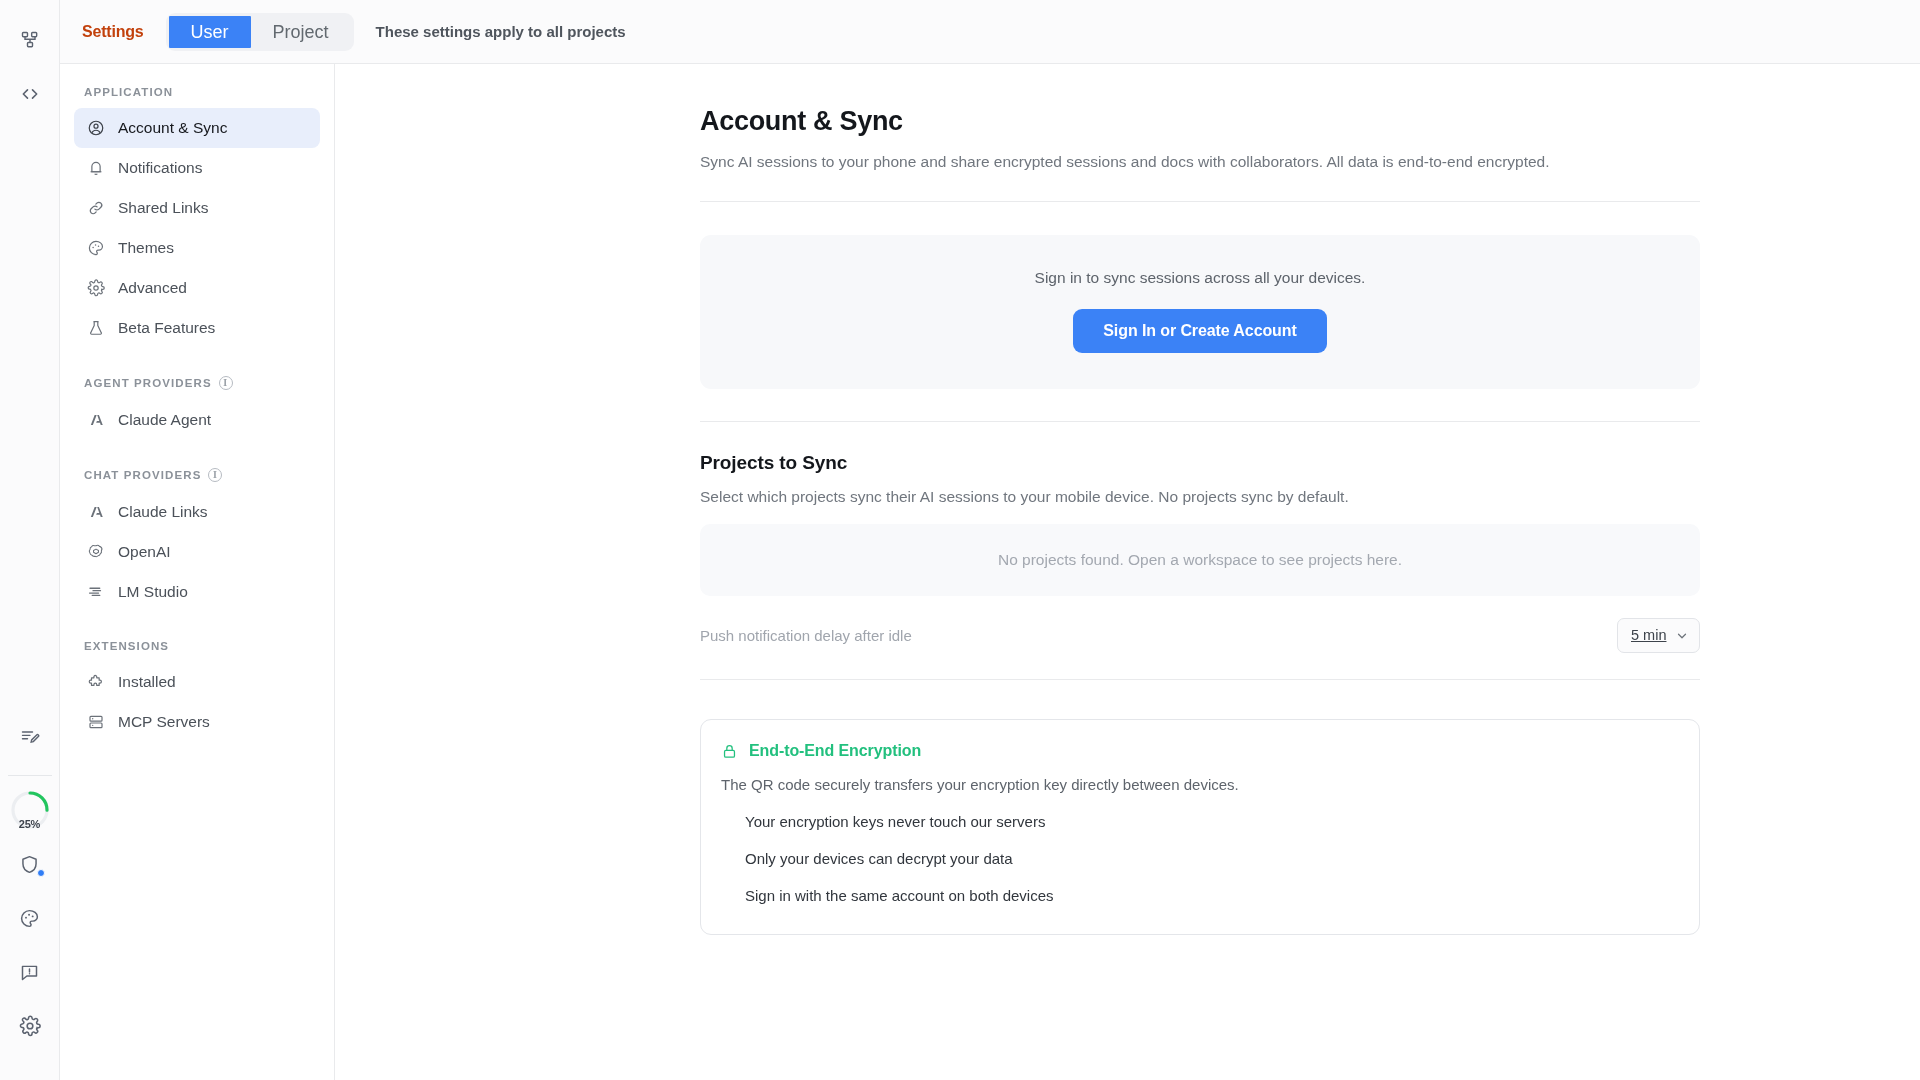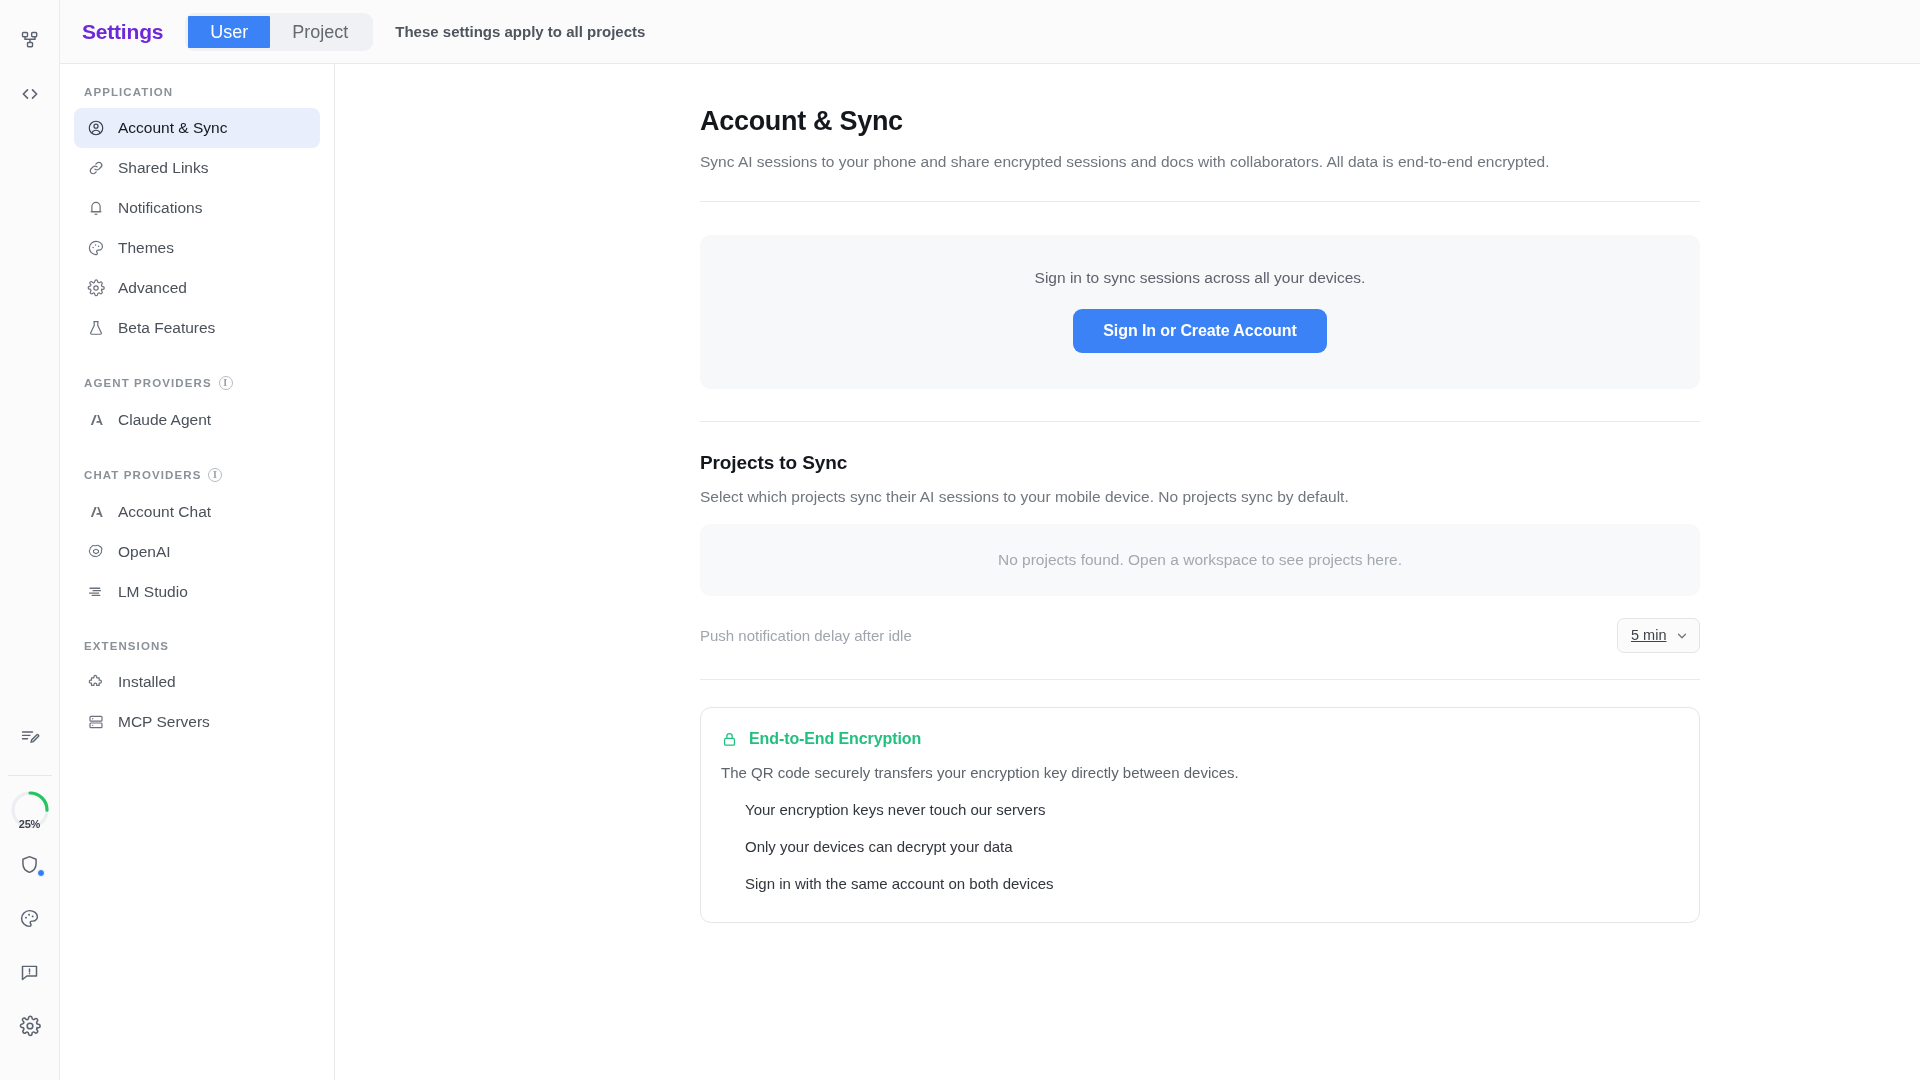--- a/index.html
+++ b/index.html
@@ -44,21 +44,21 @@
 
   
   .right { flex: 1 1 auto; display: flex; flex-direction: column; min-width: 0; }
   .header {
     height: 64px; flex: 0 0 64px;
     background: #fbfbfc;
     border-bottom: 1px solid #e9eaec;
     display: flex; align-items: center;
     padding: 0 24px 0 22px;
   }
-  .title { font-size: 21px; font-weight: 700; color: #6d28d9; letter-spacing: -0.2px; }
+  .title { font-size: 16px; font-weight: 700; color: #c2410c; letter-spacing: -0.2px; }
   .segmented {
     display: flex; margin-left: 22px;
     background: #f0f1f4; border-radius: 9px; padding: 3px;
   }
   .seg {
     padding: 7px 22px; border-radius: 1px; font-size: 18px;
     color: #62696f; cursor: pointer; line-height: 1;
     display: flex; align-items: center;
   }
   .seg.active { background: #3b82f6; color: #ffffff; font-weight: 400; }
@@ -146,21 +146,21 @@
   }
   .select-wrap { position: relative; display: inline-flex; align-items: center; }
   .select-chev {
     position: absolute; right: 11px; pointer-events: none;
     color: #6c727a; display: flex; align-items: center;
   }
 
   .hr3 { height: 1px; background: #e9eaec; margin: 26px 0 0 0; }
 
   .e2e-card {
-    margin-top: 27px;
+    margin-top: 39px;
     border: 1px solid #e4e6ea; border-radius: 11px;
     padding: 22px 20px 26px 20px;
   }
   .e2e-head { display: flex; align-items: center; gap: 11px; }
   .e2e-title { font-size: 16px; font-weight: 700; color: #22c07e; letter-spacing: -0.1px; }
   .e2e-sub { margin-top: 16px; font-size: 15px; color: #5e646c; }
   .e2e-list { margin-top: 20px; list-style: none; }
   .e2e-list li { font-size: 15px; color: #31363d; padding: 0 0 0 24px; margin-bottom: 20px; }
   .e2e-list li:last-child { margin-bottom: 4px; }
 </style>
@@ -260,36 +260,36 @@
               <svg width="18" height="18" viewBox="0 0 24 24" fill="none" stroke="currentColor" stroke-width="1.6">
                 <circle cx="12" cy="12" r="9"></circle>
                   <circle cx="12" cy="9.6" r="2.7"></circle>
                 <path d="M6.6 18.4a6 6 0 0 1 10.8 0"></path>
               </svg>
             </span>
             <span>Account &amp; Sync</span>
           </div>
           <div class="sb-item">
             <span class="sb-icon">
-              <svg width="18" height="18" viewBox="0 0 24 24" fill="none" stroke="currentColor" stroke-width="1.7" stroke-linecap="round">
-                <path d="M10.5 13.5a3.8 3.8 0 0 0 5.4 0l2.6-2.6a3.8 3.8 0 0 0-5.4-5.4L11.8 6.8"></path>
-                <path d="M13.5 10.5a3.8 3.8 0 0 0-5.4 0l-2.6 2.6a3.8 3.8 0 0 0 5.4 5.4l1.3-1.3"></path>
-              </svg>
-            </span>
-            <span>Shared Links</span>
-          </div>
-          <div class="sb-item">
-            <span class="sb-icon">
               <svg width="18" height="18" viewBox="0 0 24 24" fill="none" stroke="currentColor" stroke-width="1.6" stroke-linejoin="round">
                 <path d="M6.5 17V10a5.5 5.5 0 1 1 11 0v7z"></path>
                   <path d="M4.8 17h14.4"></path>
                 <path d="M10.3 19.6a1.9 1.9 0 0 0 3.4 0"></path>
               </svg>
             </span>
             <span>Notifications</span>
+          </div>
+          <div class="sb-item">
+            <span class="sb-icon">
+              <svg width="18" height="18" viewBox="0 0 24 24" fill="none" stroke="currentColor" stroke-width="1.7" stroke-linecap="round">
+                <path d="M10.5 13.5a3.8 3.8 0 0 0 5.4 0l2.6-2.6a3.8 3.8 0 0 0-5.4-5.4L11.8 6.8"></path>
+                <path d="M13.5 10.5a3.8 3.8 0 0 0-5.4 0l-2.6 2.6a3.8 3.8 0 0 0 5.4 5.4l1.3-1.3"></path>
+              </svg>
+            </span>
+            <span>Shared Links</span>
           </div>
           <div class="sb-item">
             <span class="sb-icon">
               <svg width="18" height="18" viewBox="0 0 24 24" fill="none" stroke="currentColor" stroke-width="1.6">
                 <path d="M12 3.2a8.8 8.8 0 1 0 0 17.6c1.1 0 1.8-.9 1.8-1.8 0-.5-.2-.9-.5-1.2-.3-.3-.5-.7-.5-1.2 0-1 .8-1.8 1.8-1.8h1.2a4.8 4.8 0 0 0 4.8-4.8c0-3.8-3.9-6.8-8.6-6.8z"></path>
                 <circle cx="8.2" cy="11.2" r="1" fill="currentColor" stroke="none"></circle>
                 <circle cx="11.4" cy="8" r="1" fill="currentColor" stroke="none"></circle>
                 <circle cx="15.3" cy="9.8" r="1" fill="currentColor" stroke="none"></circle>
               </svg>
             </span>
@@ -334,21 +334,21 @@
           <div class="sb-group-label">
             <span>CHAT PROVIDERS</span>
             <span class="info-i">i</span>
           </div>
           <div class="sb-item">
             <span class="sb-icon">
               <svg width="18" height="18" viewBox="0 0 24 24" fill="currentColor">
                 <path d="M5.1 18.6L10.2 5.4h2.7L7.8 18.6zM13.6 5.4h2.3l5.1 13.2h-2.7l-1.0-2.8h-5.1l1.0-2.4h3.2z"></path>
               </svg>
             </span>
-            <span>Account Chat</span>
+            <span>Claude Links</span>
           </div>
           <div class="sb-item">
             <span class="sb-icon">
               <svg width="18" height="18" viewBox="0 0 24 24" fill="none" stroke="currentColor" stroke-width="1.4" stroke-linejoin="round">
                 <path d="M12 3.6c1.6-1 3.6-.6 4.7.9.6.1 1.2.4 1.7.8 1.5 1.2 1.8 3.3.8 4.9.4 1.5-.1 3.1-1.4 4-.3 1.5-1.5 2.6-3 2.8-1.1 1.2-2.9 1.5-4.3.7-1.5.4-3.1-.2-4-1.5-1.5-.3-2.6-1.6-2.7-3.1-1-1.4-.9-3.3.3-4.6-.2-1.5.6-3 2-3.6.8-1.3 2.4-1.9 3.9-1.3z"></path>
                 <path d="M12 8.2l3.3 1.9v2.3L12 14.3 8.7 12.4v-2.3z"></path>
               </svg>
             </span>
             <span>OpenAI</span>
           </div>

